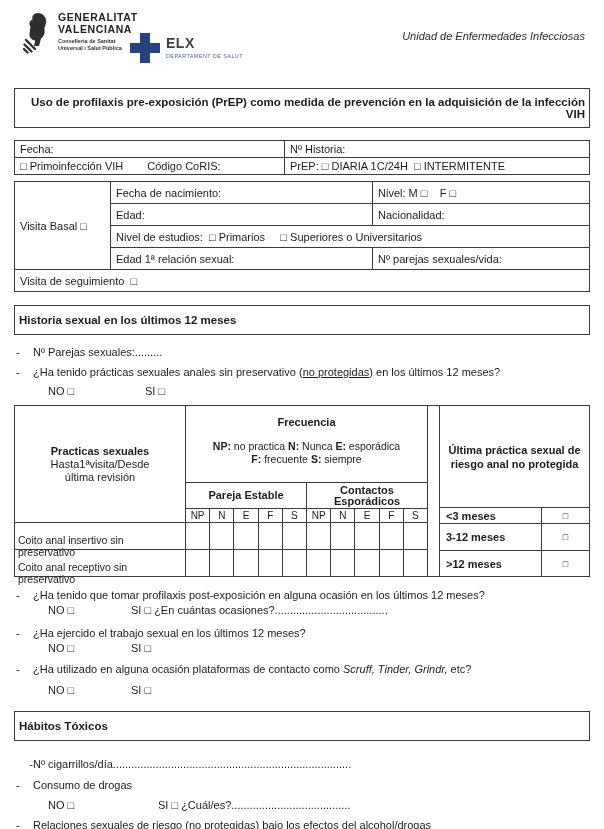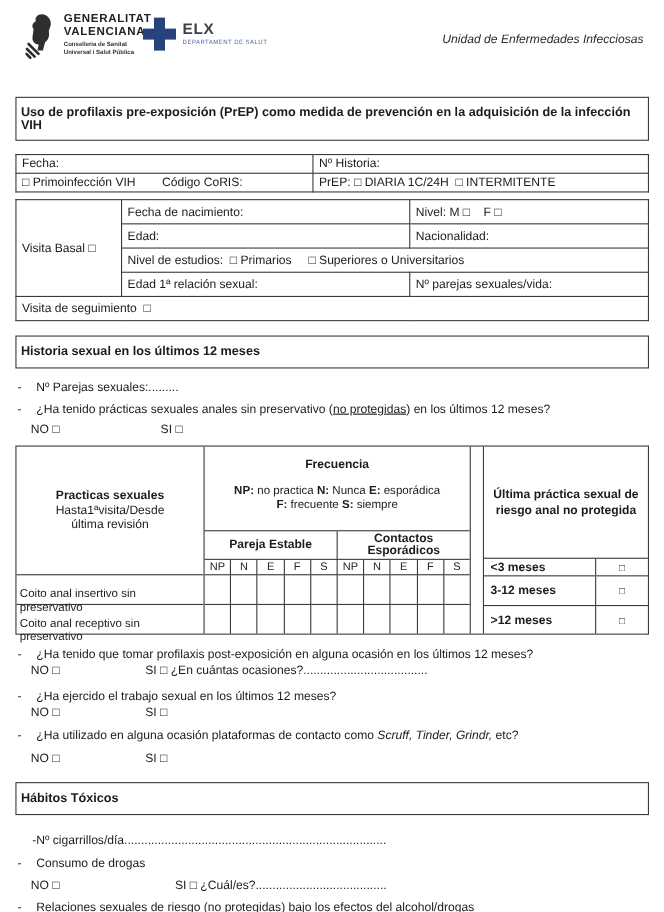--- a/index.html
+++ b/index.html
@@ -8,53 +8,53 @@
   [data-bind] { white-space:pre-wrap; }
 
   .page { width:604px; height:829px; padding-top:10px; }
 
   
   .hdr { height:50px; position:relative; }
   .gva { position:absolute; left:23px; top:2px; display:flex; }
   .gva-text { margin-left:5px; }
   .gva-name { font-weight:bold; font-size:10.5px; letter-spacing:0.6px; line-height:11.5px; color:#222; }
   .gva-sub { font-weight:bold; font-size:5.5px; line-height:6.5px; color:#333; margin-top:3px; }
-  .elx { position:absolute; left:130px; top:6px; display:flex; }
+  .elx { position:absolute; left:130px; top:23px; display:flex; }
   .elx-cross { position:relative; width:30px; height:30px; }
   .elx-cross::before { content:""; position:absolute; left:10px; top:0; width:10px; height:30px; background:#27437e; }
   .elx-cross::after { content:""; position:absolute; left:0; top:10px; width:30px; height:10px; background:#27437e; }
   .elx-text { margin-left:6px; margin-top:3px; }
   .elx-name { font-size:14px; font-weight:bold; color:#3b3f4a; letter-spacing:0.5px; line-height:15px; }
   .elx-sub { font-size:5.5px; color:#4a69a5; letter-spacing:0.4px; margin-top:2px; }
   .unit { position:absolute; right:19px; top:20px; font-style:italic; font-size:11px; color:#2a2a2a; }
 
   
   .frame { margin-left:14px; width:576px; border:1.5px solid #3a3a3a; }
-  .title-box { margin-top:28px; padding:7px 4px; text-align:left; font-weight:bold; font-size:11.5px; }
+  .title-box { margin-top:28px; padding:7px 4px; text-align:right; font-weight:bold; font-size:11.5px; }
   .section-box { padding:8px 4px; text-align:left; font-weight:bold; font-size:11.5px; }
 
   table { border-collapse:collapse; margin-left:14px; width:576px; }
   td { border:1px solid #3a3a3a; padding:0 5px; font-size:11px; }
 
   .t1 { margin-top:12px; }
   .t1 td { height:17px; }
   .t1 .c1 { width:270px; }
   .cell-flex { display:flex; gap:24px; }
 
   .t2 { margin-top:6px; }
   .t2 td { height:22px; }
   .t2 .colv { width:96px; }
   .t2 .colm { width:262px; }
 
   .sec1 { margin-top:13px; }
 
   
   .q { display:flex; margin-left:16px; line-height:15px; }
   .q::before { content:"-"; width:17px; flex:none; }
-  .ans { display:flex; margin-left:28px; line-height:15px;gap:21px; }
+  .ans { display:flex; margin-left:48px; line-height:15px; }
   .ans-no { width:97px; flex:none; }
   .it { font-style:italic; }
   .ul { text-decoration:underline; }
 
   
   .bigtable { margin:6px 0 0 14px; width:576px; height:172px; display:flex; border:1px solid #3a3a3a; }
   .bt-colA { width:171px; flex:none; border-right:1px solid #3a3a3a; display:flex; flex-direction:column; }
   .bt-a-head { height:117px; display:flex; flex-direction:column; justify-content:center; text-align:center; line-height:13px; }
   .bt-a-row { height:27px; border-top:1px solid #3a3a3a; padding:11px 3px; line-height:12px; font-size:10.5px; }
   .bt-colB { width:242px; flex:none; border-right:1px solid #3a3a3a; display:flex; flex-direction:column; }

